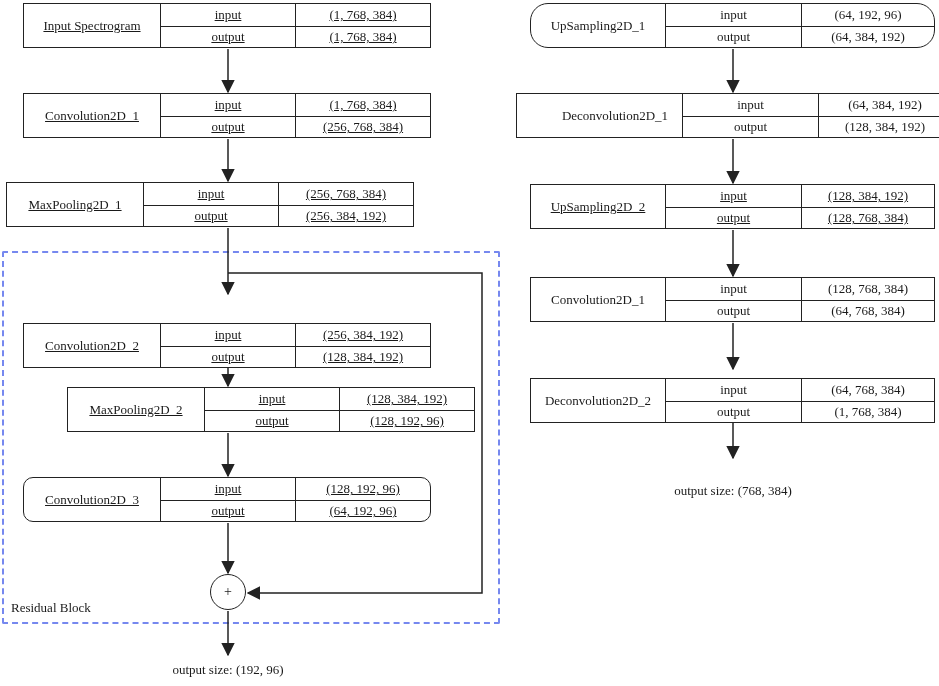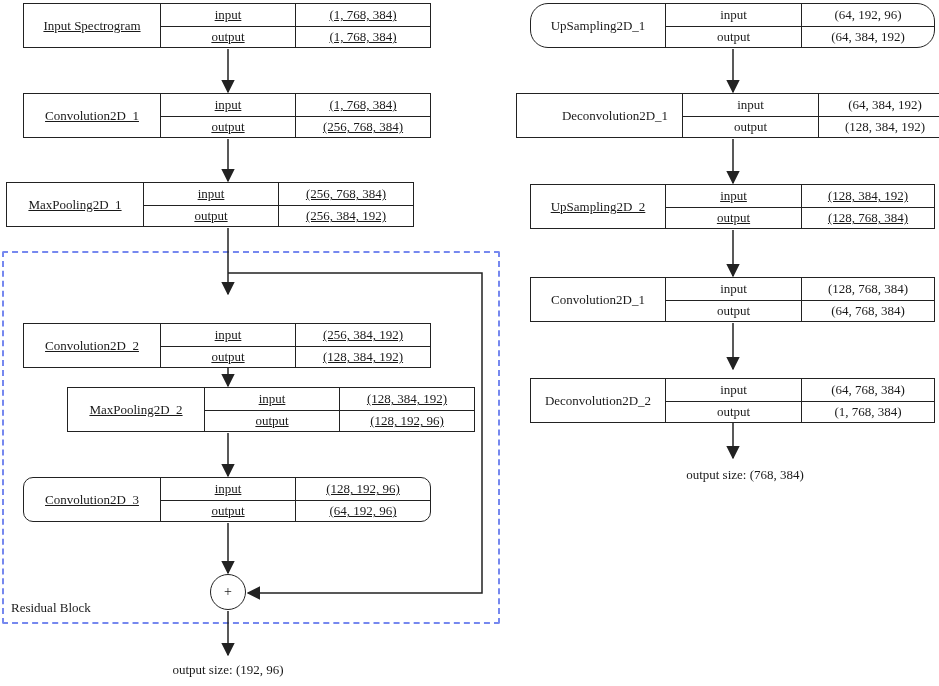--- a/index.html
+++ b/index.html
@@ -157,15 +157,15 @@
   </div>
 
   <div class="node node-right" style="left:530px; top:378px;">
     <div class="cell lbl">Deconvolution2D_2</div>
     <div class="cell bl">input</div>
     <div class="cell bl">(64, 768, 384)</div>
     <div class="cell bl bt">output</div>
     <div class="cell bl bt">(1, 768, 384)</div>
   </div>
 
-  <div class="free-text centered" style="left:733px; top:467px;margin-left:12px;">output size: (768, 384)</div>
+  <div class="free-text centered" style="left:733px; top:483px;">output size: (768, 384)</div>
 
 </div>
 
 </body></html>

